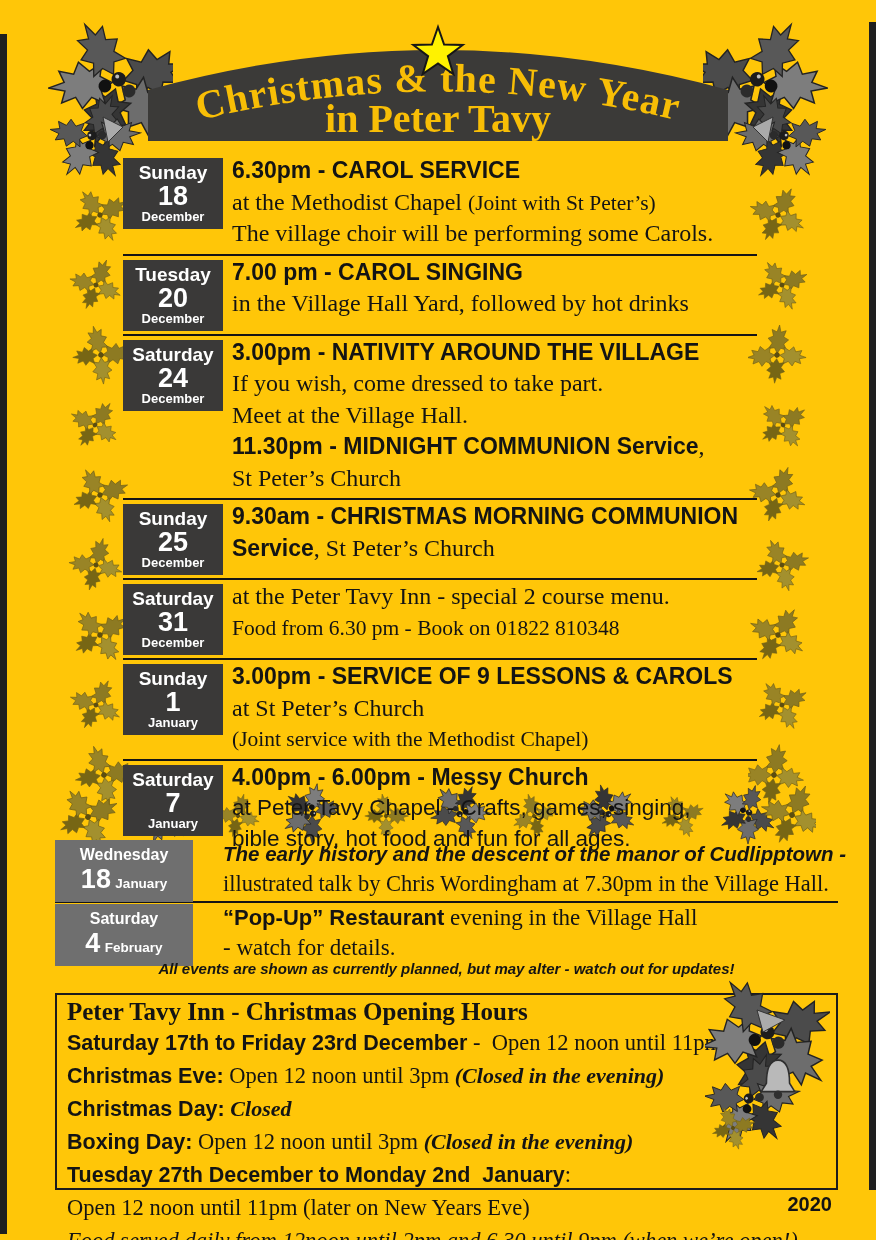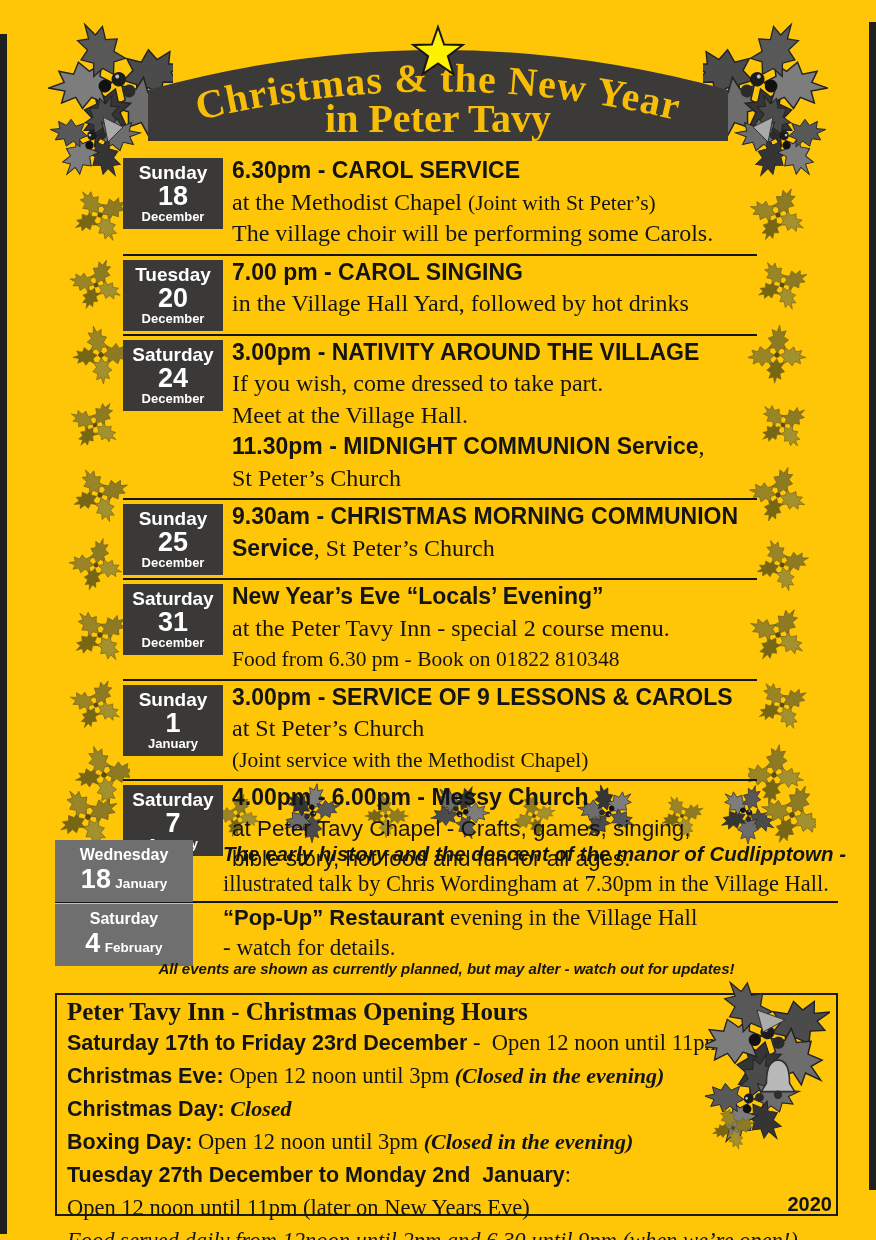--- a/index.html
+++ b/index.html
@@ -52,21 +52,21 @@
   .lower-content{margin-left:30px;}
   .lower-content .ev-line{line-height:28px;}
   .row8 .sg-sf{font-size:22.5px;}
   .row9 .sg-bs{font-size:22px;}
   .row9 .sg-sf{font-size:23px;}
 
   .note-line{position:absolute;left:55px;top:960px;width:783px;text-align:center;z-index:2;
     font-style:italic;font-weight:600;font-size:15px;white-space:pre;}
 
   
-  .oh-box{position:absolute;left:55px;top:993px;width:783px;height:223px;border:2px solid #1c1c1c;
+  .oh-box{position:absolute;left:55px;top:993px;width:783px;height:197px;border:2px solid #1c1c1c;
     box-sizing:border-box;padding:2px 0 0 10px;z-index:2;}
   .oh-title{font-family:"Liberation Serif",serif;font-weight:bold;font-size:25px;line-height:30px;}
   .oh-line{white-space:pre;line-height:31px;}
   .oh-box .sg-bs{font-size:21.5px;}
   .oh-box .sg-sf{font-size:22.5px;}
   .oh-box .sg-bif{font-size:22px;}
   .oh-box .sg-if{font-size:22.5px;}
 
   .year{position:absolute;right:44px;top:1193px;font-weight:bold;font-size:20px;z-index:2;}
 </style>
@@ -224,21 +224,20 @@
       </div>
     </div>
 
     <div class="ev-row">
       <div class="date-box">
         <div class="d-day">Saturday</div>
         <div class="d-num">31</div>
         <div class="d-month">December</div>
       </div>
       <div class="ev-content">
-        <div class="ev-line"><span class="sg sg-bs">New Year’s Eve “Locals’ Evening”</span></div>
         <div class="ev-line"><span class="sg sg-sf">at the Peter Tavy Inn - special 2 course menu.</span></div>
         <div class="ev-line"><span class="sg sg-is">Food from 6.30 pm - Book on 01822 810348</span></div>
       </div>
     </div>
 
     <div class="ev-row">
       <div class="date-box">
         <div class="d-day">Sunday</div>
         <div class="d-num">1</div>
         <div class="d-month">January</div>

